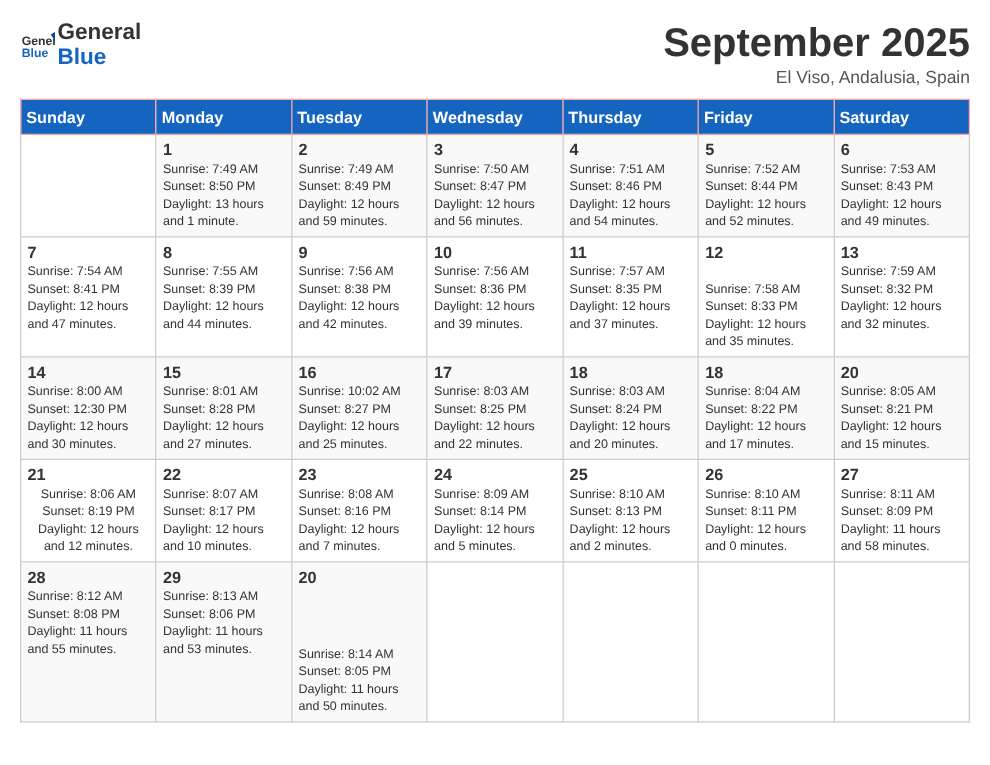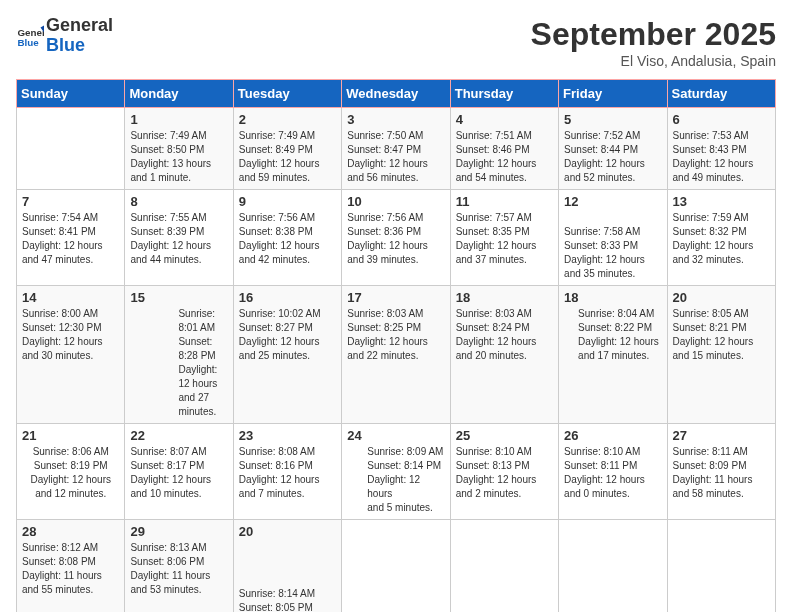--- a/index.html
+++ b/index.html
@@ -212,21 +212,21 @@
       <tr>
         <td>
           <span class="day-number">14</span>
           <div class="day-info" style="white-space: pre-line;">Sunrise: 8:00 AM
 Sunset: 12:30 PM
 Daylight: 12 hours
 and 30 minutes.</div>
         </td>
         <td>
           <span class="day-number">15</span>
-          <div class="day-info" style="white-space: pre-line; margin-left: 48px;">Sunrise: 8:01 AM
+          <div class="day-info" style="white-space: pre-line;">Sunrise: 8:01 AM
 Sunset: 8:28 PM
 Daylight: 12 hours
 and 27 minutes.</div>
         </td>
         <td>
           <span class="day-number">16</span>
           <div class="day-info" style="white-space: pre-line;">Sunrise: 10:02 AM
 Sunset: 8:27 PM
 Daylight: 12 hours
 and 25 minutes.</div>
@@ -240,21 +240,21 @@
         </td>
         <td>
           <span class="day-number">18</span>
           <div class="day-info" style="white-space: pre-line;">Sunrise: 8:03 AM
 Sunset: 8:24 PM
 Daylight: 12 hours
 and 20 minutes.</div>
         </td>
         <td>
           <span class="day-number">18</span>
-          <div class="day-info" style="white-space: pre-line; margin-left: 14px;">Sunrise: 8:04 AM
+          <div class="day-info" style="white-space: pre-line;">Sunrise: 8:04 AM
 Sunset: 8:22 PM
 Daylight: 12 hours
 and 17 minutes.</div>
         </td>
         <td>
           <span class="day-number">20</span>
           <div class="day-info" style="white-space: pre-line;">Sunrise: 8:05 AM
 Sunset: 8:21 PM
 Daylight: 12 hours
 and 15 minutes.</div>
@@ -277,21 +277,21 @@
         </td>
         <td>
           <span class="day-number">23</span>
           <div class="day-info" style="white-space: pre-line;">Sunrise: 8:08 AM
 Sunset: 8:16 PM
 Daylight: 12 hours
 and 7 minutes.</div>
         </td>
         <td>
           <span class="day-number">24</span>
-          <div class="day-info" style="white-space: pre-line; margin-left: 20px;">Sunrise: 8:09 AM
+          <div class="day-info" style="white-space: pre-line;">Sunrise: 8:09 AM
 Sunset: 8:14 PM
 Daylight: 12 hours
 and 5 minutes.</div>
         </td>
         <td>
           <span class="day-number">25</span>
           <div class="day-info" style="white-space: pre-line;">Sunrise: 8:10 AM
 Sunset: 8:13 PM
 Daylight: 12 hours
 and 2 minutes.</div>

